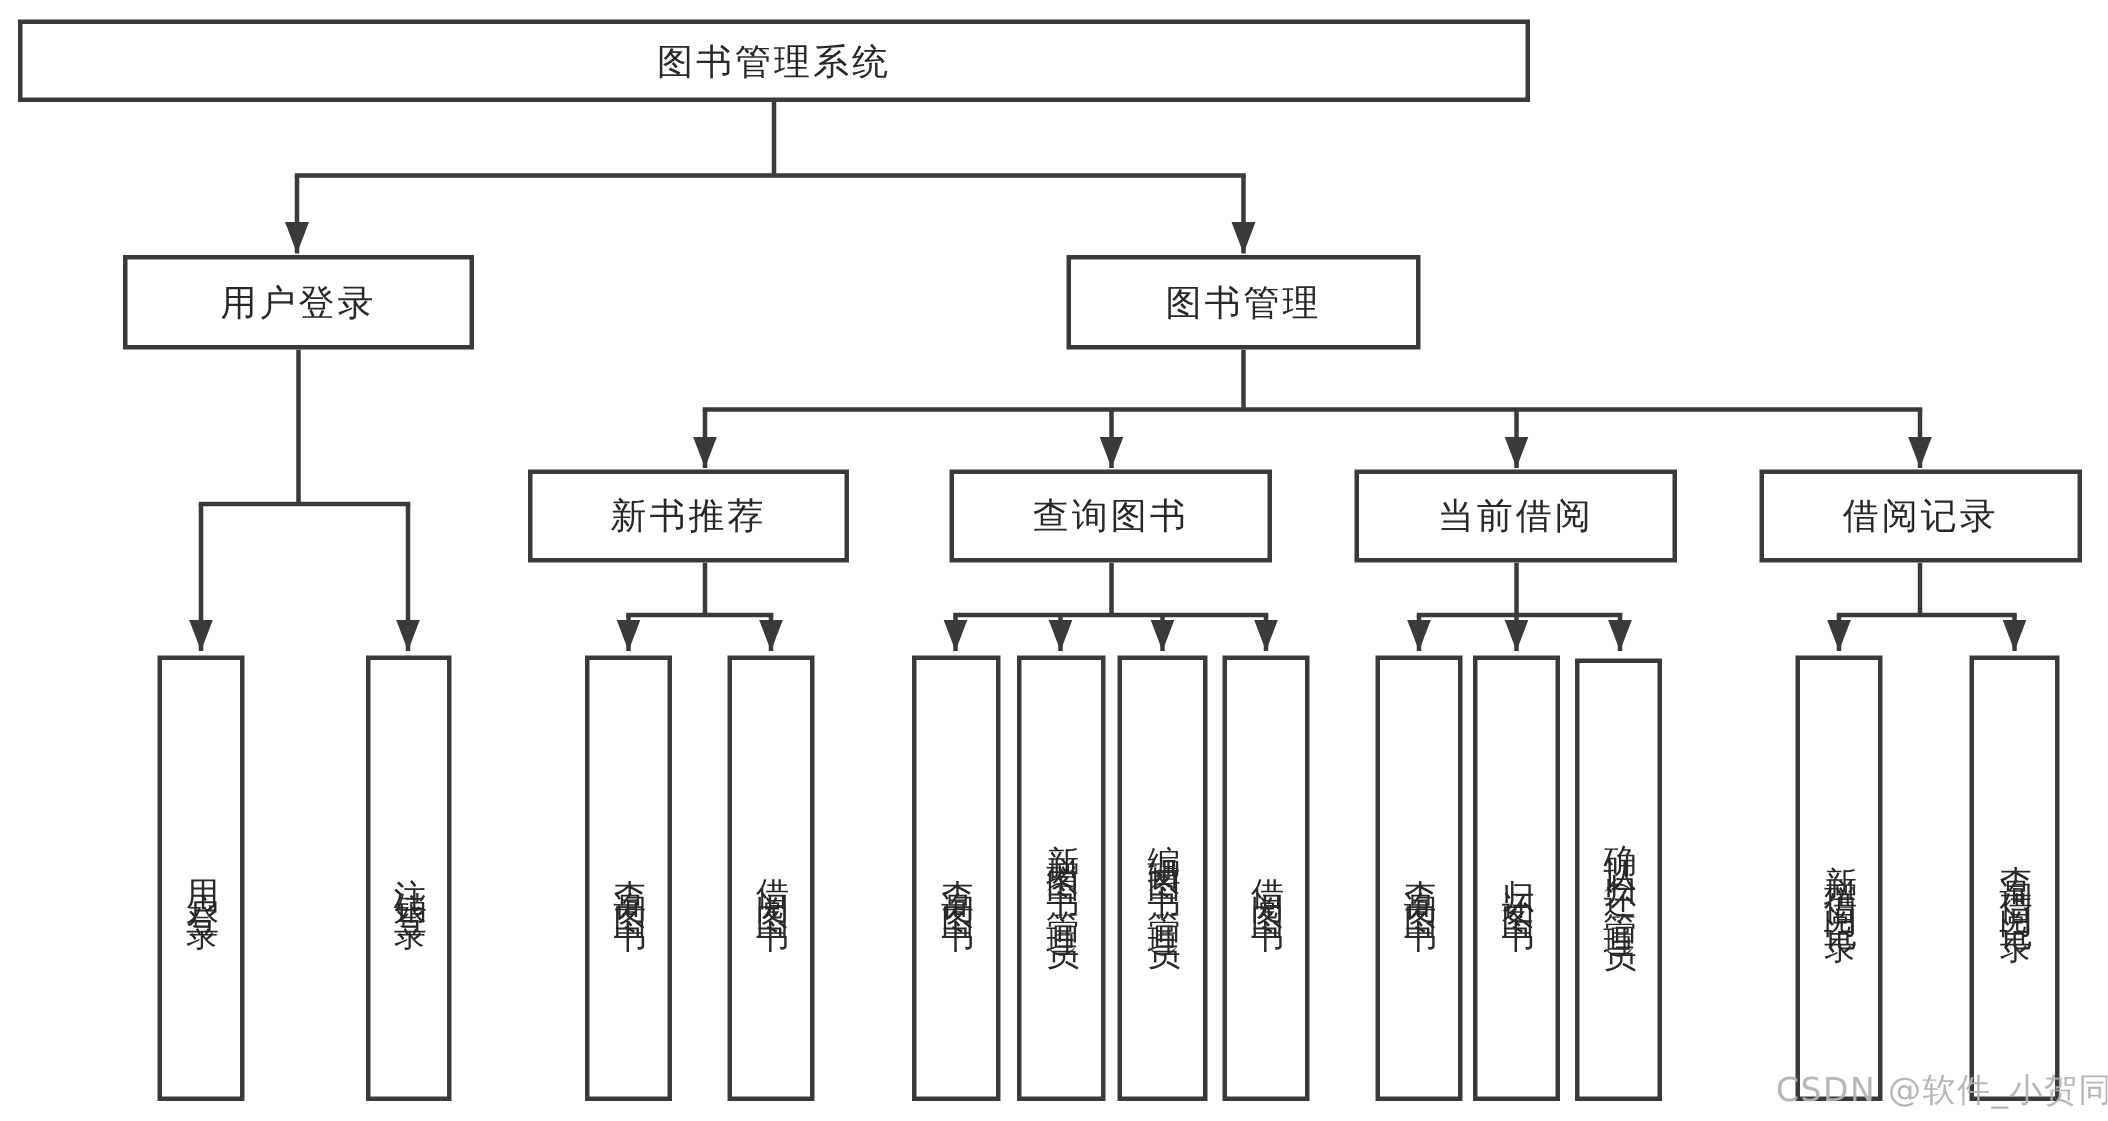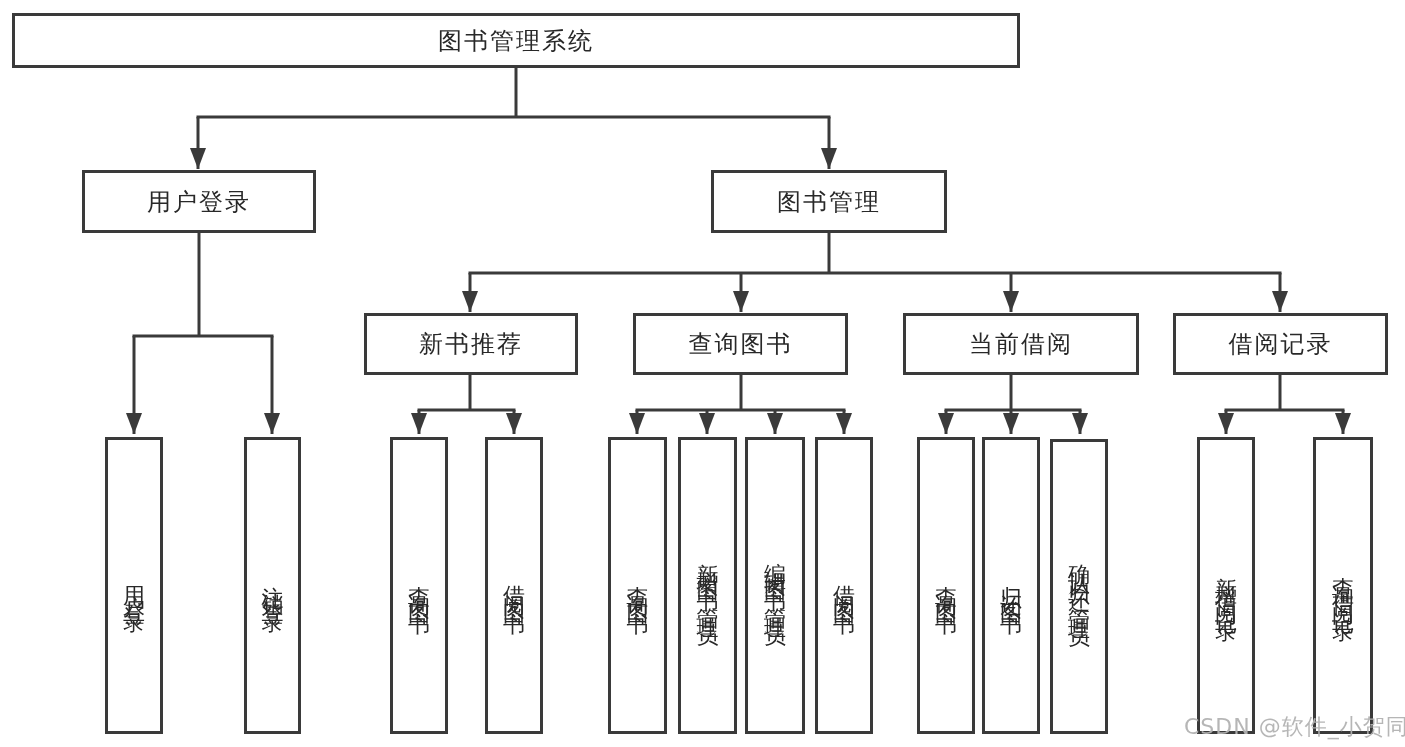--- a/index.html
+++ b/index.html
@@ -83,27 +83,27 @@
     <span class="lbl">图书管理系统</span>
   </div>
 
   <div class="node h" style="left:82px;top:170px;width:234px;height:63px;">
     <span class="lbl">用户登录</span>
   </div>
   <div class="node h" style="left:711px;top:170px;width:236px;height:63px;text-align:right;">
     <span class="lbl">图书管理</span>
   </div>
 
-  <div class="node h" style="left:364px;top:313px;width:214px;height:62px;">
+  <div class="node h" style="left:352px;top:313px;width:214px;height:62px;">
     <span class="lbl">新书推荐</span>
   </div>
   <div class="node h" style="left:633px;top:313px;width:215px;height:62px;">
     <span class="lbl">查询图书</span>
   </div>
-  <div class="node h" style="left:903px;top:313px;width:236px;height:62px;">
+  <div class="node h" style="left:903px;top:313px;width:215px;height:62px;">
     <span class="lbl">当前借阅</span>
   </div>
   <div class="node h" style="left:1173px;top:313px;width:215px;height:62px;">
     <span class="lbl">借阅记录</span>
   </div>
 
   <div class="node v" style="left:105px;top:437px;width:58px;height:297px;">
     <span class="lbl">用户登录</span>
   </div>
   <div class="node v" style="left:244px;top:437px;width:57px;height:297px;">

